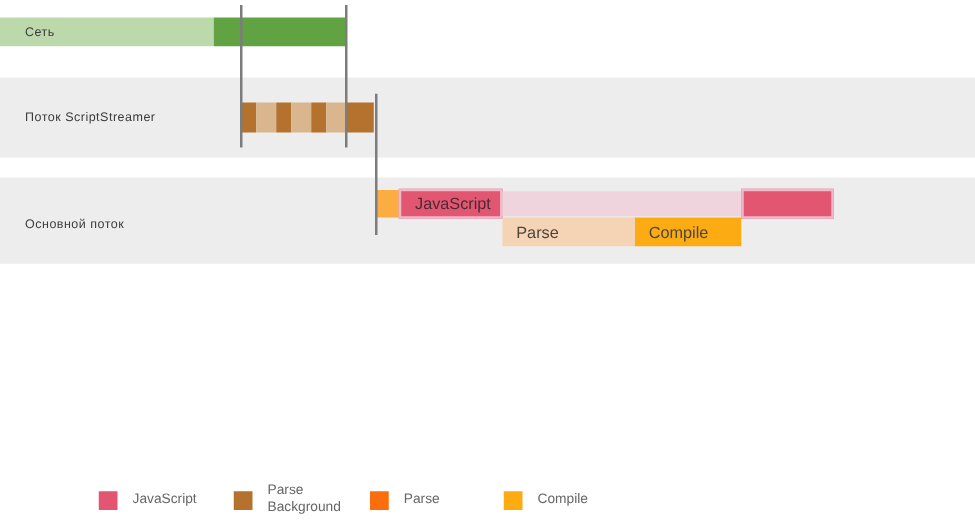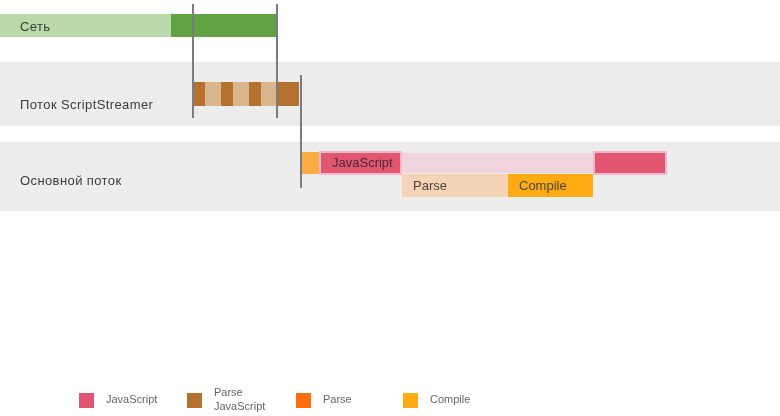--- a/index.html
+++ b/index.html
@@ -10,21 +10,21 @@
     overflow:hidden;
     font-family:"Liberation Sans", sans-serif;
   }
   .band{
     position:absolute;left:0;width:780px;
     background:#ededed;
   }
   .row-label{
     position:absolute;left:20px;
     transform:translateY(-50%);
-    font-size:13px;
+    font-size:10px;
     color:#3c3c3c;
     letter-spacing:0.4px;
     white-space:nowrap;
   }
   .seg{
     position:absolute;
     font-size:13px;
     white-space:nowrap;
     overflow:hidden;
   }
@@ -67,29 +67,29 @@
     <div class="seg" style="left: 205px; top: 82px; width: 16px; height: 24px; background: rgb(218, 182, 143);"></div>
     <div class="seg" style="left: 221px; top: 82px; width: 12px; height: 24px; background: rgb(180, 114, 46);"></div>
     <div class="seg" style="left: 233px; top: 82px; width: 16px; height: 24px; background: rgb(218, 182, 143);"></div>
     <div class="seg" style="left: 249px; top: 82px; width: 12px; height: 24px; background: rgb(180, 114, 46);"></div>
     <div class="seg" style="left: 261px; top: 82px; width: 16px; height: 24px; background: rgb(218, 182, 143);"></div>
     <div class="seg" style="left: 277px; top: 82px; width: 22px; height: 24px; background: rgb(180, 114, 46);"></div>
     <div class="marker" style="left: 192px; top: 4px; height: 114px; background: rgb(124, 124, 124);"></div>
     <div class="marker" style="left: 276px; top: 4px; height: 114px; background: rgb(124, 124, 124);"></div>
     <div class="marker" style="left: 300px; top: 75px; height: 113px; background: rgb(124, 124, 124);"></div>
     <div class="row-label" style="top: 26px;">Сеть</div>
-    <div class="row-label" style="top: 104px;">Поток ScriptStreamer</div>
+    <div class="row-label" style="top: 94px;">Поток ScriptStreamer</div>
     <div class="row-label" style="top: 180px;">Основной поток</div>
     <div class="legend-item" style="left: 79px;">
       <div class="legend-swatch" style="background: rgb(226, 86, 114);"></div>
       <div class="legend-label">JavaScript</div>
     </div>
     <div class="legend-item" style="left: 187px;">
       <div class="legend-swatch" style="background: rgb(180, 114, 46);"></div>
-      <div class="legend-label">Parse JavaScript</div>
+      <div class="legend-label">Parse Background</div>
     </div>
     <div class="legend-item" style="left: 296px;">
       <div class="legend-swatch" style="background: rgb(251, 109, 13);"></div>
       <div class="legend-label">Parse</div>
     </div>
     <div class="legend-item" style="left: 403px;">
       <div class="legend-swatch" style="background: rgb(252, 171, 19);"></div>
       <div class="legend-label">Compile</div>
     </div>
   </div>

